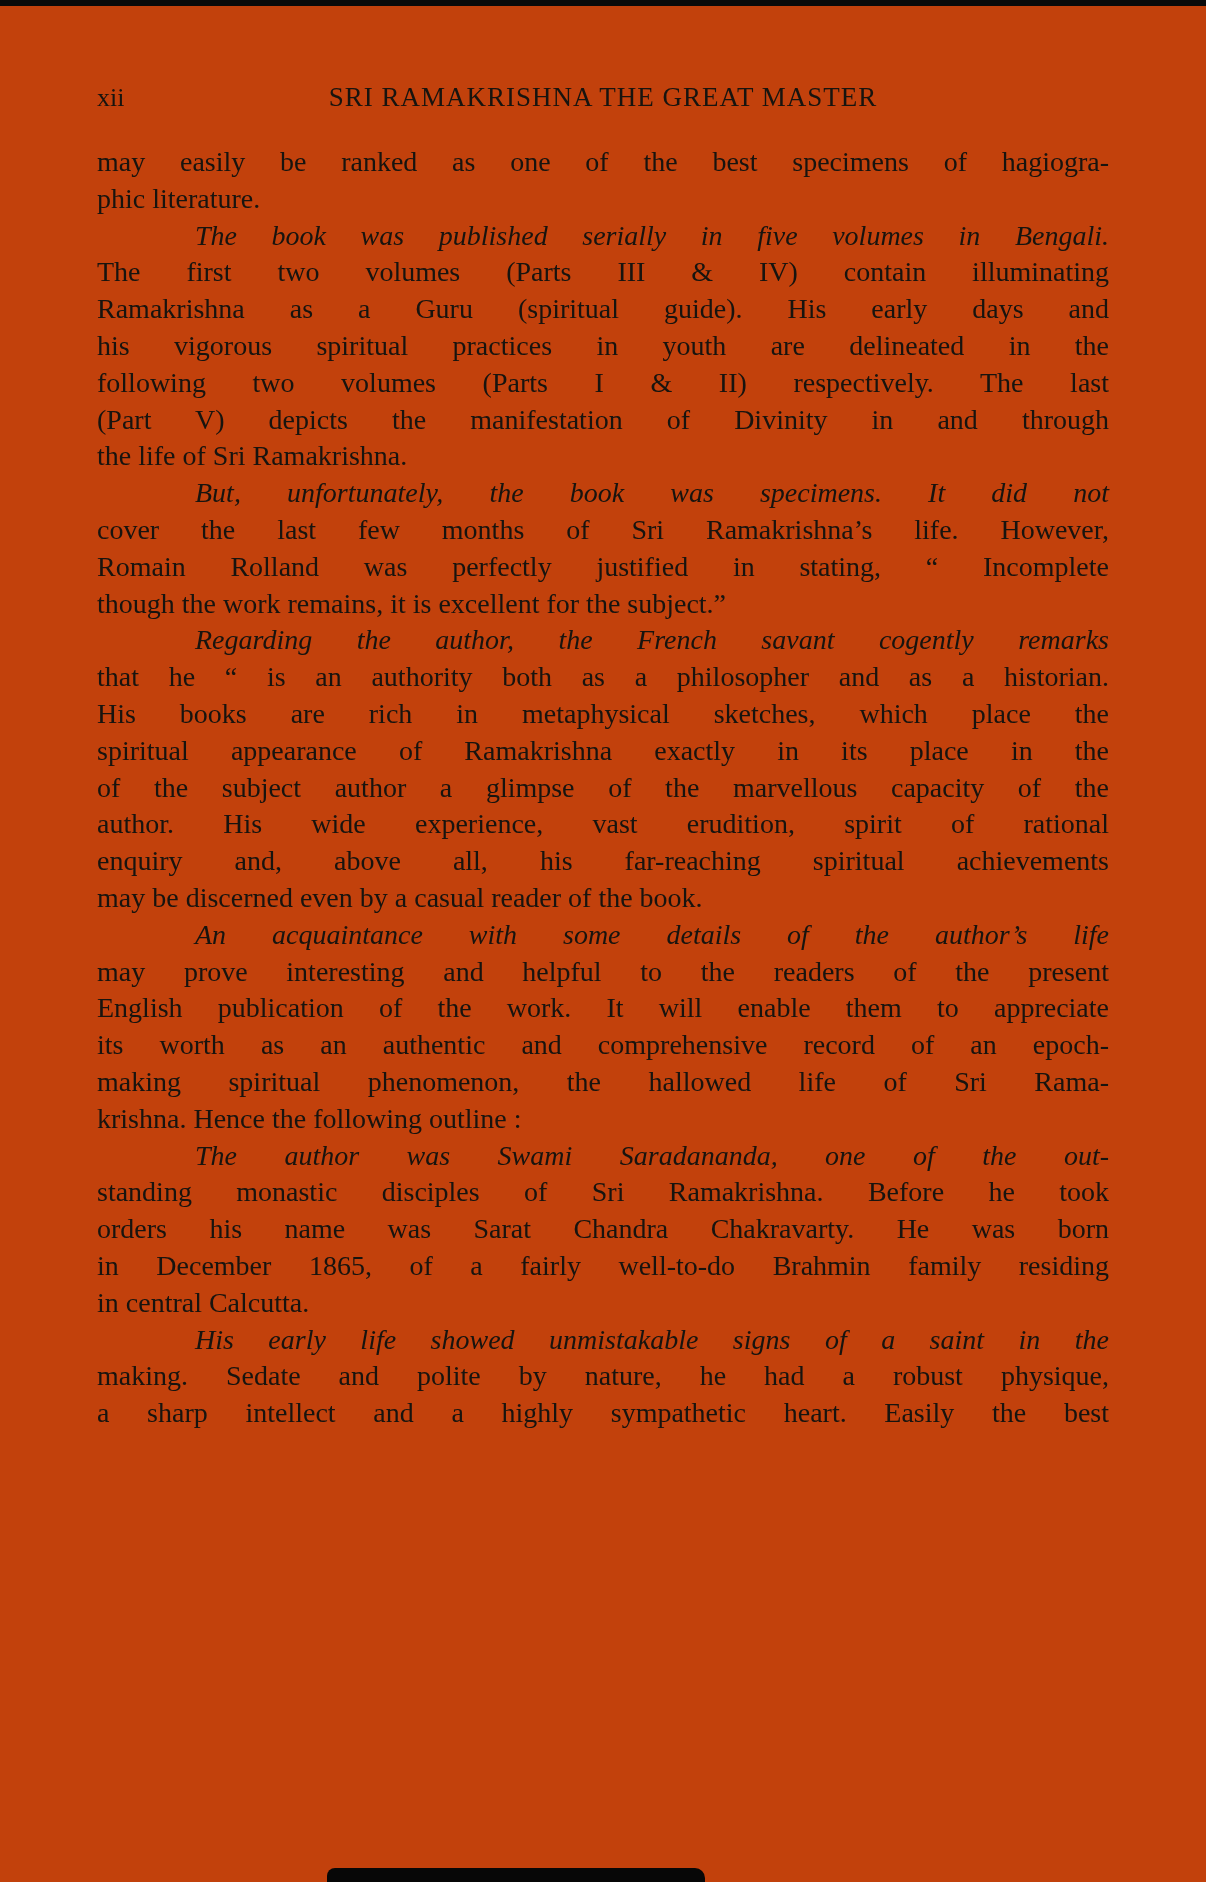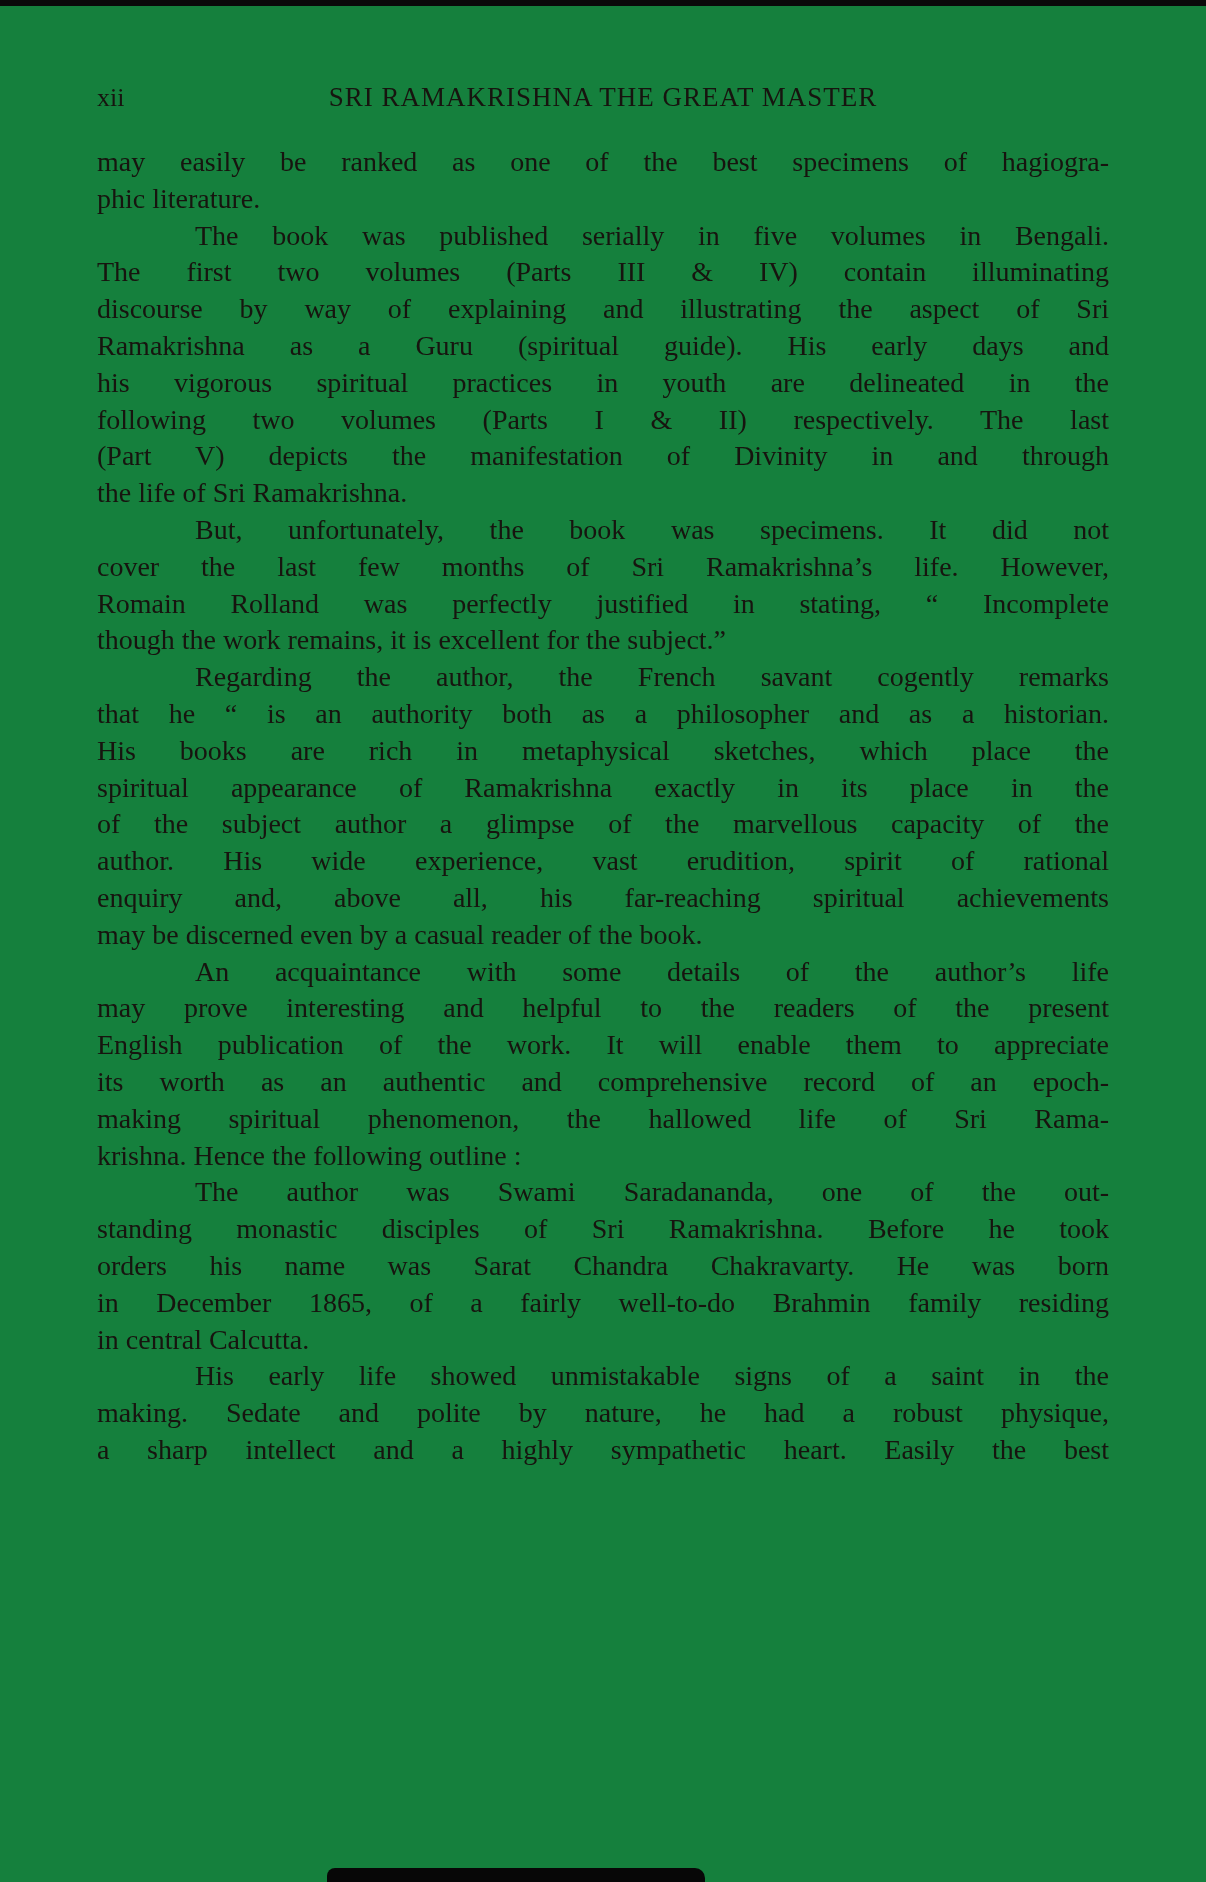--- a/index.html
+++ b/index.html
@@ -3,21 +3,21 @@
 <meta charset="utf-8">
 <style>
   * { margin: 0; padding: 0; box-sizing: border-box; }
 
   html, body { background: #fdfdfb; }
 
   .book-page {
     position: relative;
     width: 1206px;
     height: 1882px;
-    background: #15803d;
+    background: #c2410c;
     font-family: "Liberation Serif", serif;
     color: #17140f;
     overflow: hidden;
   }
 
   
   .scan-edge-top {
     position: absolute;
     top: 0; left: 0;
     width: 100%; height: 6px;
@@ -58,21 +58,21 @@
 
   .paragraphs { width: 100%; }
 
   .line {
     font-size: 28px;
     line-height: 36.8px;
     text-align: justify;
     text-align-last: justify;
     text-justify: inter-word;
   }
-  .line.indent { padding-left: 98px; }
+  .line.indent { padding-left: 98px; font-style: italic; }
   .line.last { text-align-last: left; }
 </style>
 </head>
 <body>
 
 <div class="book-page">
 
   <div class="scan-edge-top"></div>
 
   <div class="text-block">
@@ -83,21 +83,20 @@
     </div>
 
     <div class="paragraphs">
         <div class="paragraph">
           <div class="line">may easily be ranked as one of the best specimens of hagiogra-</div>
           <div class="line last">phic literature.</div>
         </div>
         <div class="paragraph">
           <div class="line indent">The book was published serially in five volumes in Bengali.</div>
           <div class="line">The first two volumes (Parts III &amp; IV) contain illuminating</div>
-          <div class="line">discourse by way of explaining and illustrating the aspect of Sri</div>
           <div class="line">Ramakrishna as a Guru (spiritual guide). His early days and</div>
           <div class="line">his vigorous spiritual practices in youth are delineated in the</div>
           <div class="line">following two volumes (Parts I &amp; II) respectively. The last</div>
           <div class="line">(Part V) depicts the manifestation of Divinity in and through</div>
           <div class="line last">the life of Sri Ramakrishna.</div>
         </div>
         <div class="paragraph">
           <div class="line indent">But, unfortunately, the book was specimens. It did not</div>
           <div class="line">cover the last few months of Sri Ramakrishna’s life. However,</div>
           <div class="line">Romain Rolland was perfectly justified in stating, “ Incomplete</div>

